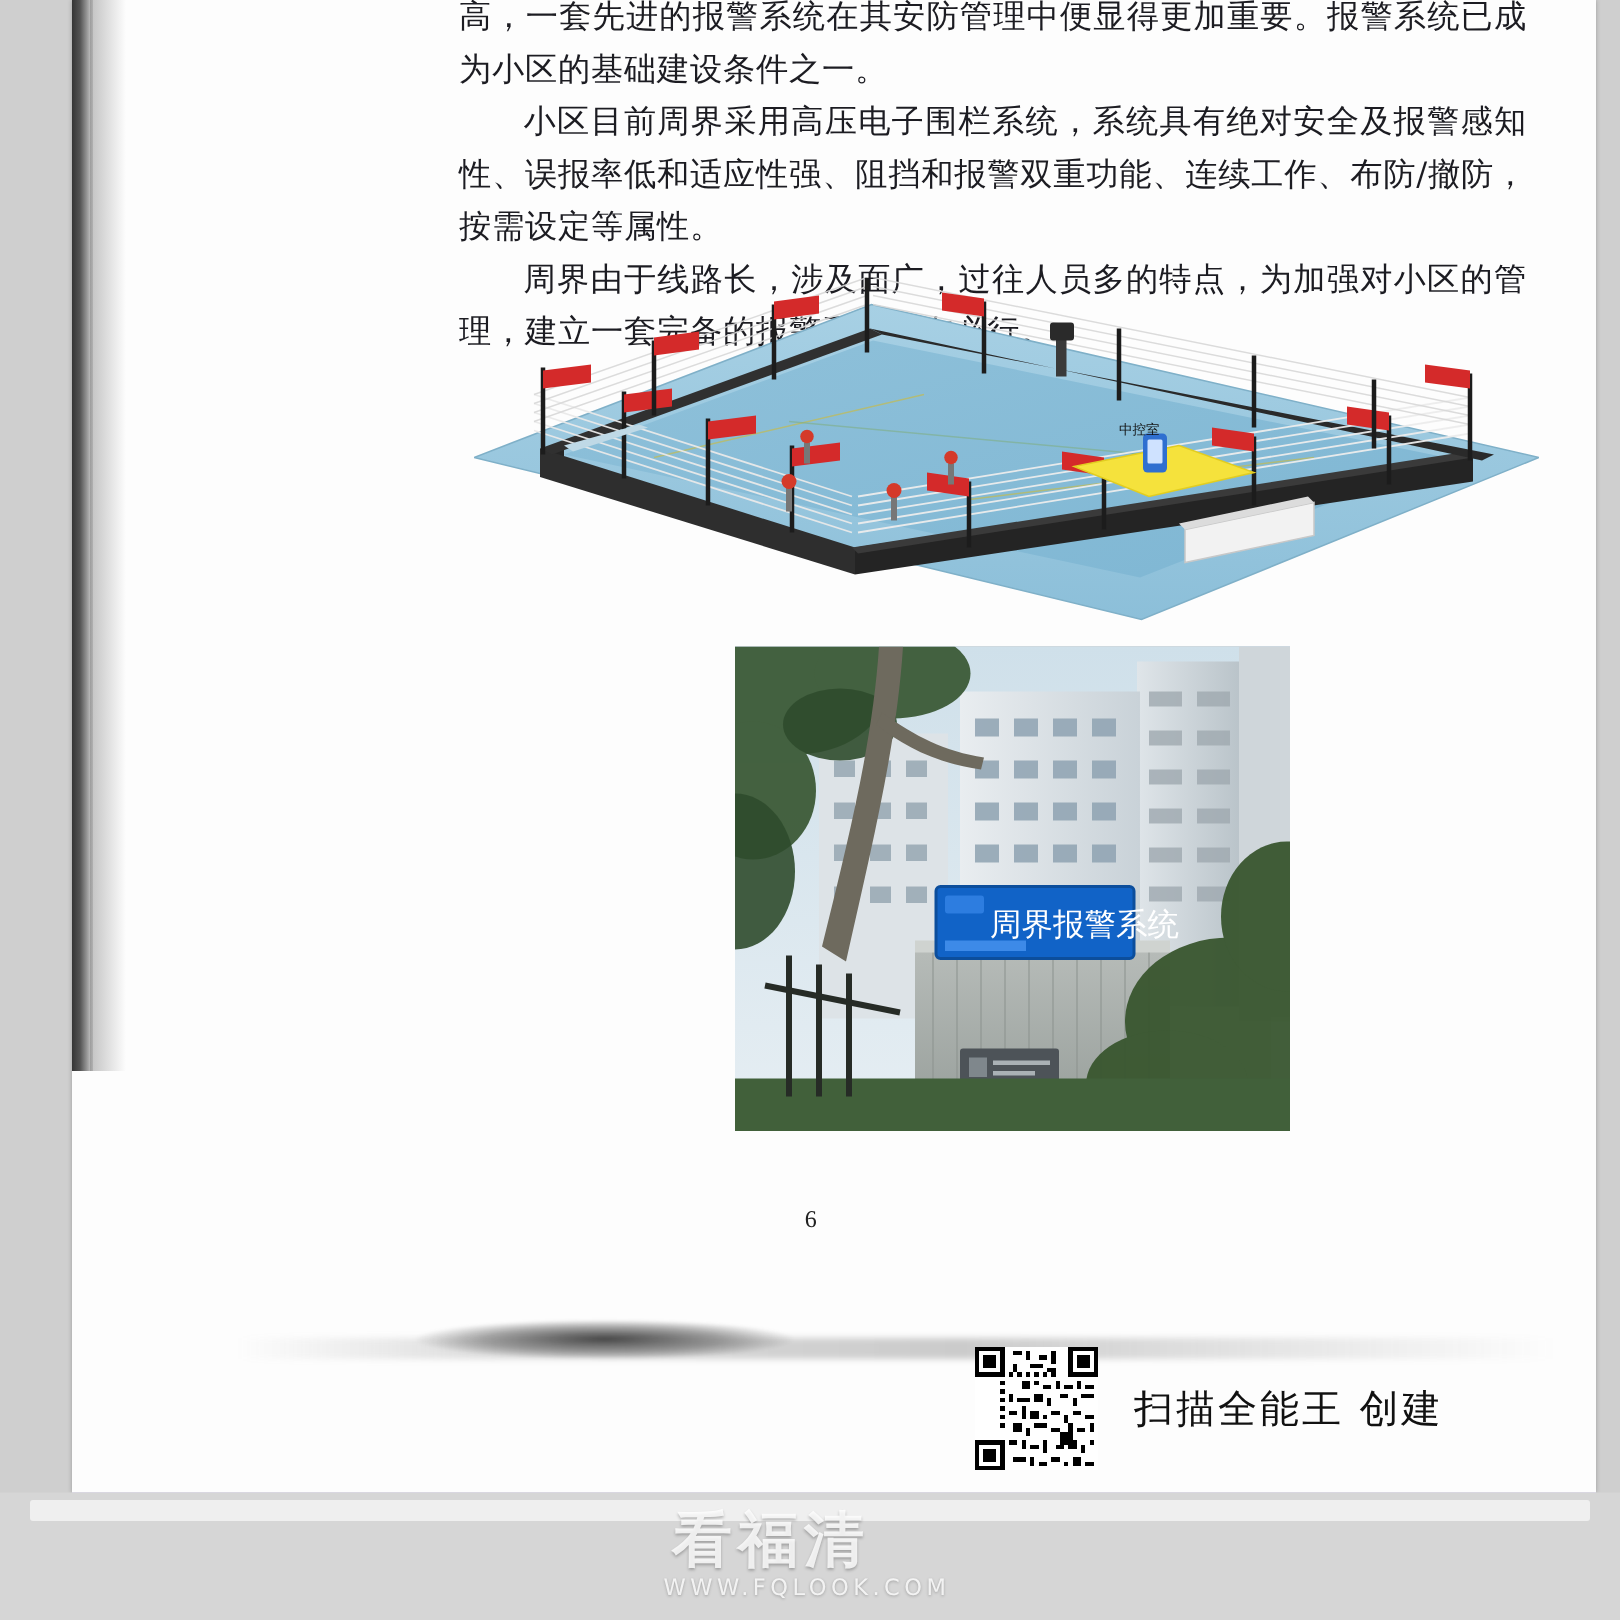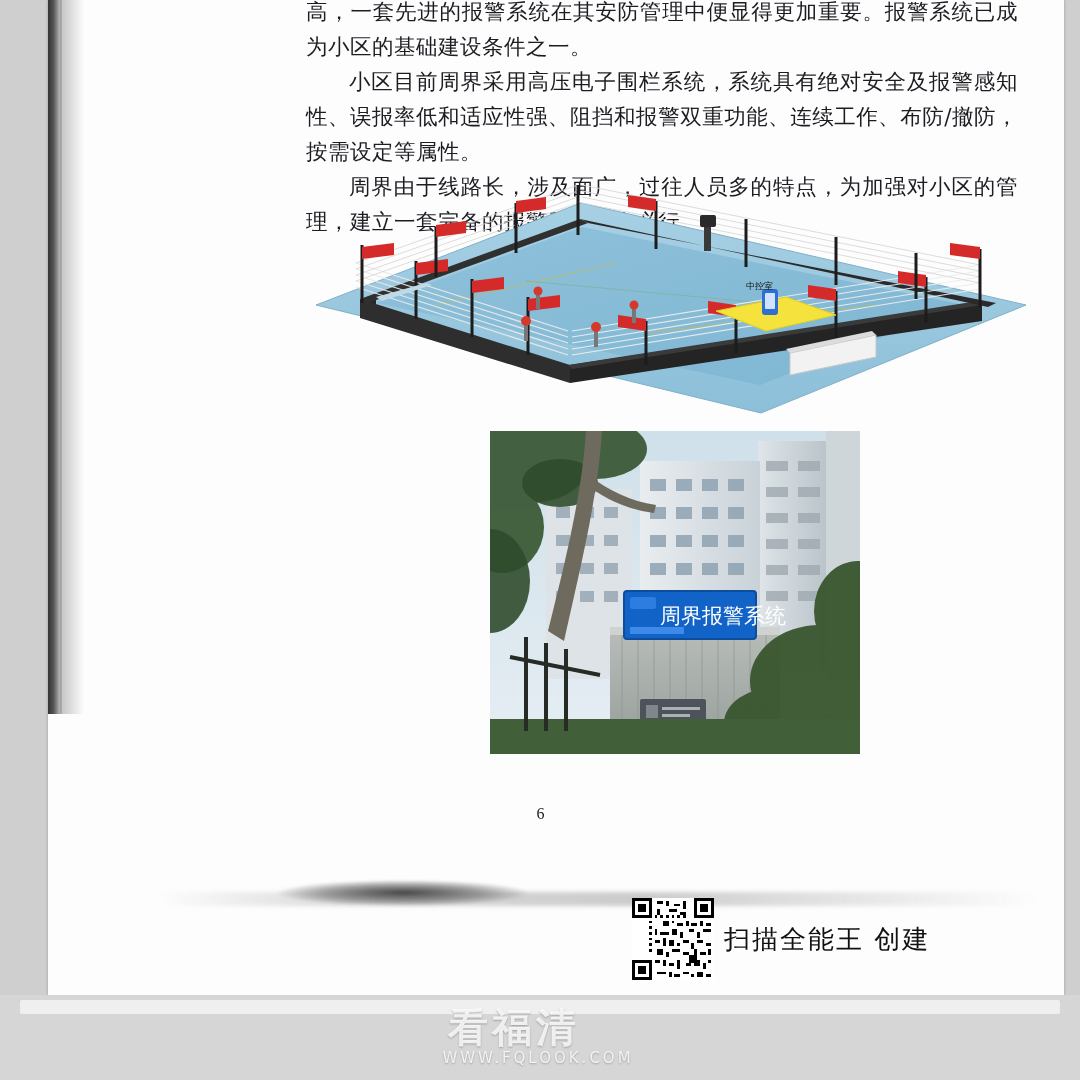--- a/index.html
+++ b/index.html
@@ -81,22 +81,22 @@
     left:0; top:805px; width:985px;
     text-align:center;
     font-size:16px;
     color:#222;
     font-family:"Liberation Serif", serif;
   }
 
   
   .scan-footer{
     position:absolute;
-    left:584px; top:898px;
-    display:flex; align-items:center; gap:10px;
+    left:602px; top:898px;
+    display:flex; align-items:center; gap:24px;
   }
   .qr{
     width:82px;height:82px;
     background:#fff;
     position:relative;
   }
   .scan-text{
     font-size:26px;
     color:#111;
     letter-spacing:2px;

